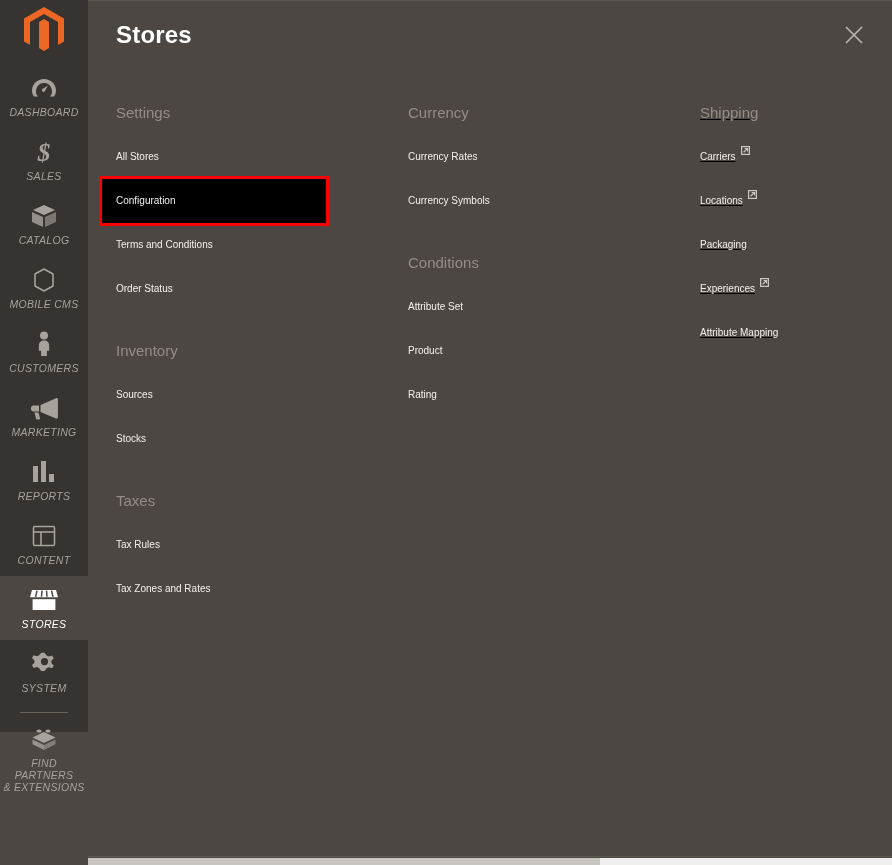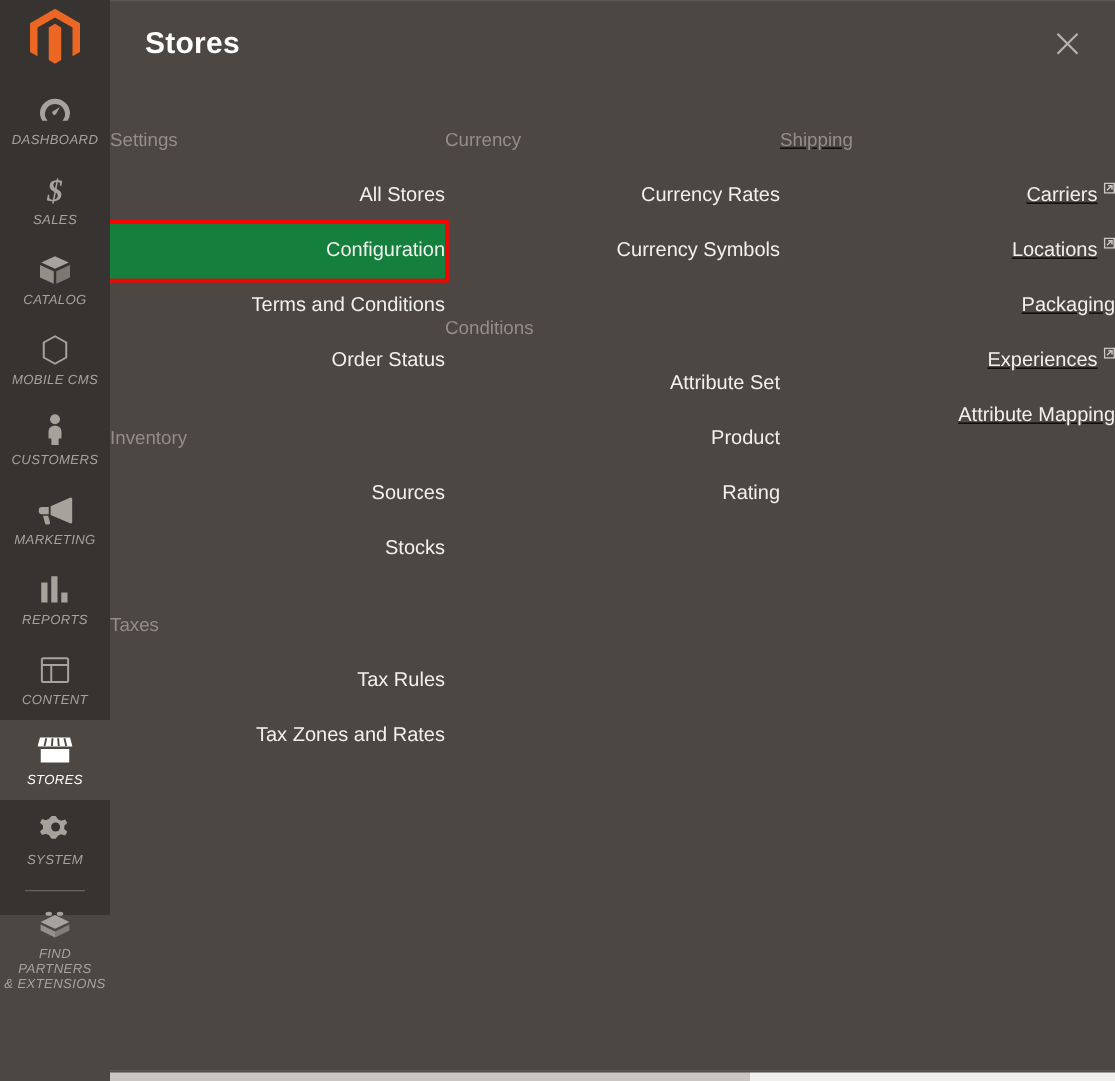--- a/index.html
+++ b/index.html
@@ -111,59 +111,60 @@
     border:none;
   }
   .close-btn svg { display:block; }
 
   
   .columns {
     position:absolute;
     left:0; top:72px;
     right:0; bottom:0;
     display:flex;
+    padding-left:28px;
+    gap:24px;
   }
   .col { width:268px; flex:0 0 268px; position:relative; }
   .col.col-3 { width:auto; flex:1 1 auto;text-decoration:underline; }
 
   .group { margin-bottom:0; }
   .group-title {
     font-size:15px;
     color:#948d86;
     padding:30px 0 12px 0;
     line-height:20px;
   }
   .menu-link {
     display:block;
-    font-size:16px;
+    font-size:10px;
     color:#f2f0ee;
     line-height:18px;
     padding:13px 0 13px 0;
     text-decoration:none;
     cursor:pointer;
     position:relative;
-    text-align:right;
   }
   .menu-link .ext-icon {
     display:inline-block;
     vertical-align:top;
     margin-left:5px;
     position:relative;
     top:-2px;
   }
   .menu-link .ext-icon svg { display:block; }
 
   
   .menu-link.highlighted {
     outline:3px solid #ff0000;
     outline-offset:0;
-    background:#15803d;
+    background:#000000;
     padding-left:14px;
     margin-left:-14px;
-    width:282px;
+    width:224px;
   }
 
   
   .hscroll {
     position:absolute;
     left:88px; bottom:0;
     width:804px; height:9px;
     background:#4c4742;
     border-top:1px solid #5f5953;
     z-index:8;

